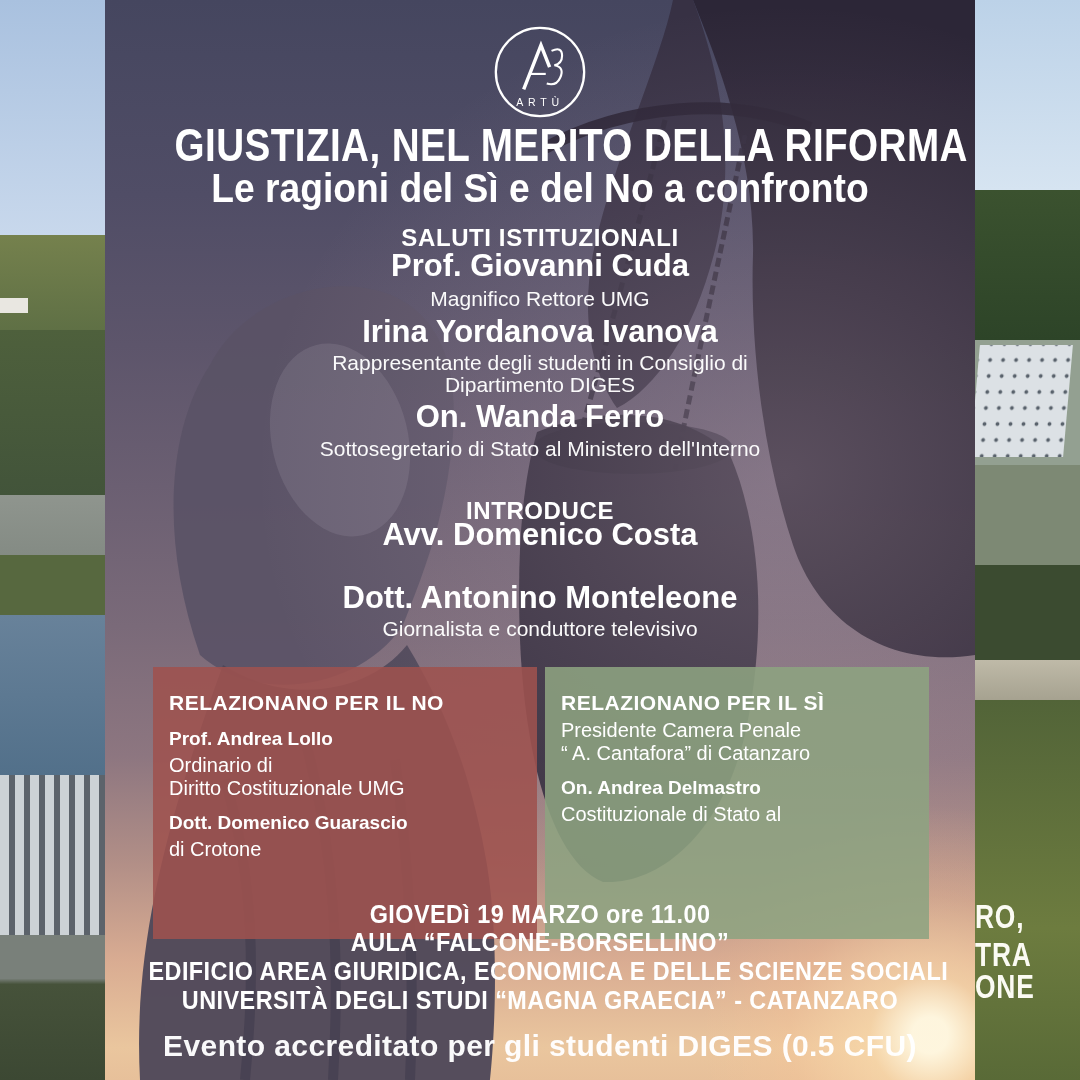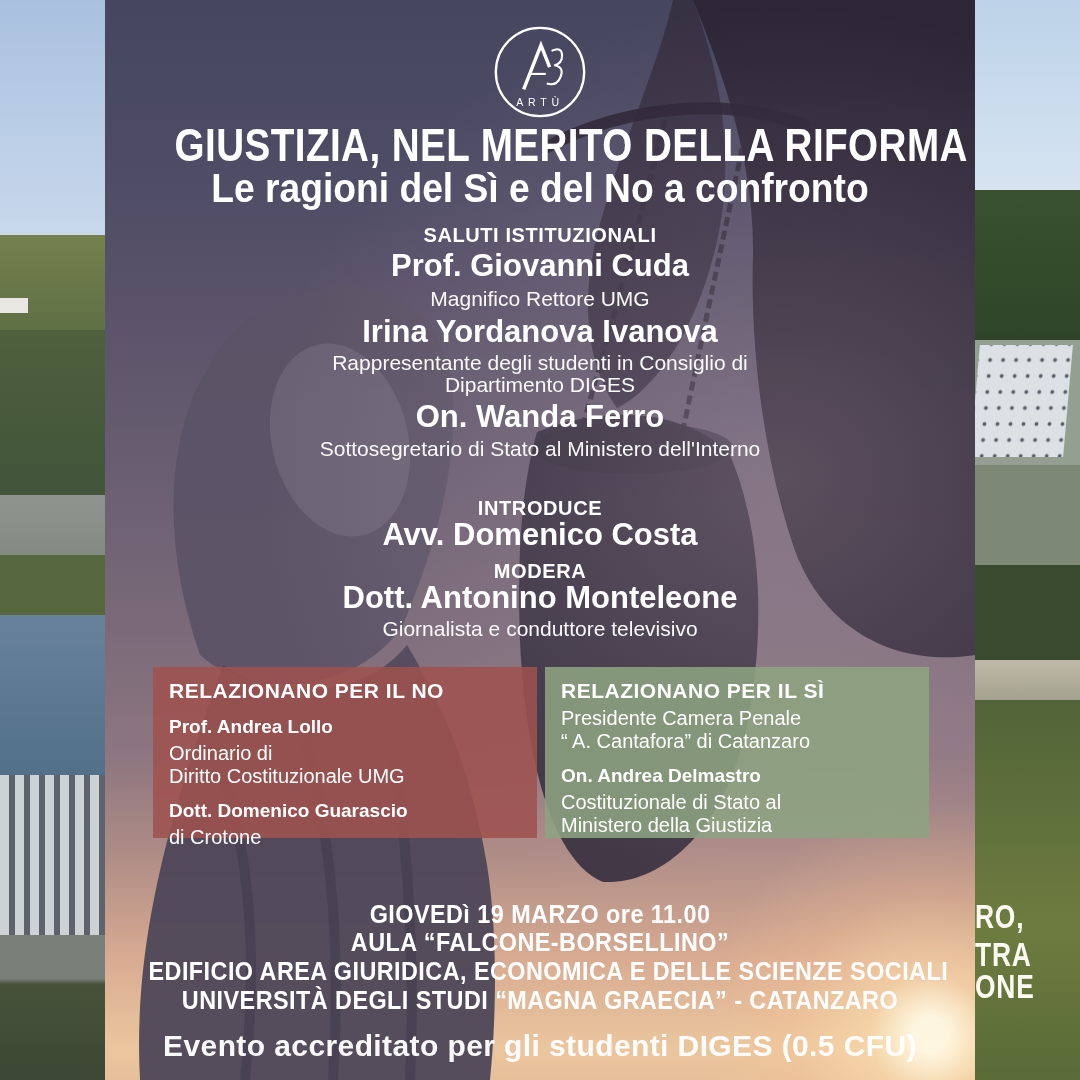--- a/index.html
+++ b/index.html
@@ -44,31 +44,31 @@
         background:radial-gradient(ellipse at 78% 44%,rgba(205,180,190,.28),transparent 55%),
                    radial-gradient(circle at 825px 1035px,rgba(255,248,225,.95) 0 18px,
                      rgba(255,225,175,.55) 60px,rgba(255,200,150,.25) 140px,transparent 230px);}
   svg.statue{position:absolute;inset:0;z-index:1;}
 
   
   .line{position:absolute;left:0;width:100%;text-align:center;color:#fff;
         white-space:nowrap;z-index:4;line-height:1.05;}
   .title{font-size:46px;font-weight:700;transform:scaleX(.84);letter-spacing:.5px;}
   .subtitle{font-size:40px;font-weight:700;transform:scaleX(.93);}
-  .sec{font-size:20px;font-weight:700;letter-spacing:.6px;}
+  .sec{font-size:24px;font-weight:700;letter-spacing:.6px;}
   .name{font-size:31px;font-weight:700;}
   .role{font-size:21px;font-weight:400;color:rgba(255,255,255,.97);}
   .footer{font-size:26px;font-weight:700;transform:scaleX(.9);letter-spacing:.5px;}
   .accred{font-size:30px;font-weight:700;letter-spacing:.4px;color:rgba(255,255,255,.97);}
 
   
   .logo{position:absolute;top:24px;left:50%;transform:translateX(-50%);z-index:4;}
 
   
-  .box{position:absolute;top:667px;width:384px;height:171px;padding:12px 16px;
+  .box{position:absolute;top:667px;width:384px;height:272px;padding:24px 16px;
        box-sizing:border-box;color:#fff;z-index:3;text-align:left;}
   .box-no{left:48px;background:rgba(158,82,78,.88);}
   .box-si{left:440px;background:rgba(141,163,129,.88);}
   .box h3{margin:0;font-size:21px;font-weight:700;letter-spacing:.5px;white-space:nowrap;}
   .bname{font-size:19px;font-weight:700;margin-top:13px;white-space:nowrap;}
   .bname.second{margin-top:11px;}
   .brole{font-size:20px;line-height:1.17;margin-top:4px;}
   .brole div{white-space:nowrap;}
 </style>
 </head>
@@ -143,21 +143,20 @@
 
     <div class="line role" style="top:352px">Rappresentante degli studenti in Consiglio di</div>
     <div class="line name" style="top:316px">Irina Yordanova Ivanova</div>
     <div class="line role" style="top:374px">Dipartimento DIGES</div>
 
     <div class="line name" style="top:401px">On. Wanda Ferro</div>
     <div class="line role" style="top:438px">Sottosegretario di Stato al Ministero dell'Interno</div>
 
     <div class="line sec" style="top:498px">INTRODUCE</div>
     <div class="line name" style="top:519px">Avv. Domenico Costa</div>
-    <div class="line sec" style="top:561px">MODERA</div>
     <div class="line name" style="top:582px">Dott. Antonino Monteleone</div>
     <div class="line role" style="top:618px">Giornalista e conduttore televisivo</div>
 
     <div class="box box-no">
       <h3>RELAZIONANO PER IL NO</h3>
       <div class="bname">Prof. Andrea Lollo</div>
       <div class="brole">
         <div>Ordinario di</div>
         <div>Diritto Costituzionale UMG</div>
       </div>
@@ -169,21 +168,20 @@
 
     <div class="box box-si">
       <h3>RELAZIONANO PER IL SÌ</h3>
       <div class="brole">
         <div>Presidente Camera Penale</div>
         <div>“ A. Cantafora” di Catanzaro</div>
       </div>
       <div class="bname second">On. Andrea Delmastro</div>
       <div class="brole">
         <div>Costituzionale di Stato al</div>
-        <div>Ministero della Giustizia</div>
       </div>
     </div>
 
     <div class="line footer" style="top:901px">GIOVEDì 19 MARZO ore 11.00</div>
     <div class="line footer" style="top:929px">AULA “FALCONE-BORSELLINO”</div>
     <div class="line footer" style="top:958px">EDIFICIO AREA GIURIDICA, ECONOMICA E DELLE SCIENZE SOCIALI</div>
     <div class="line footer" style="top:987px">UNIVERSITÀ DEGLI STUDI “MAGNA GRAECIA” - CATANZARO</div>
     <div class="line accred" style="top:1030px">Evento accreditato per gli studenti DIGES (0.5 CFU)</div>
   </div>
 </div>

